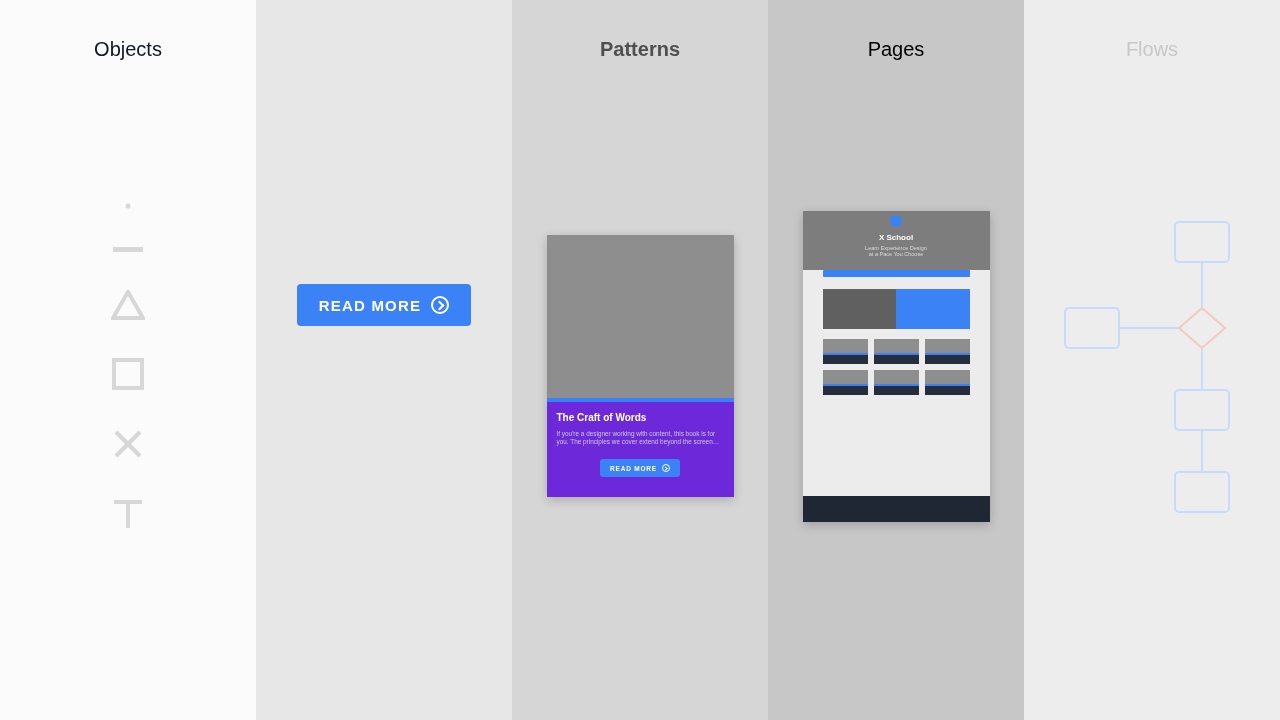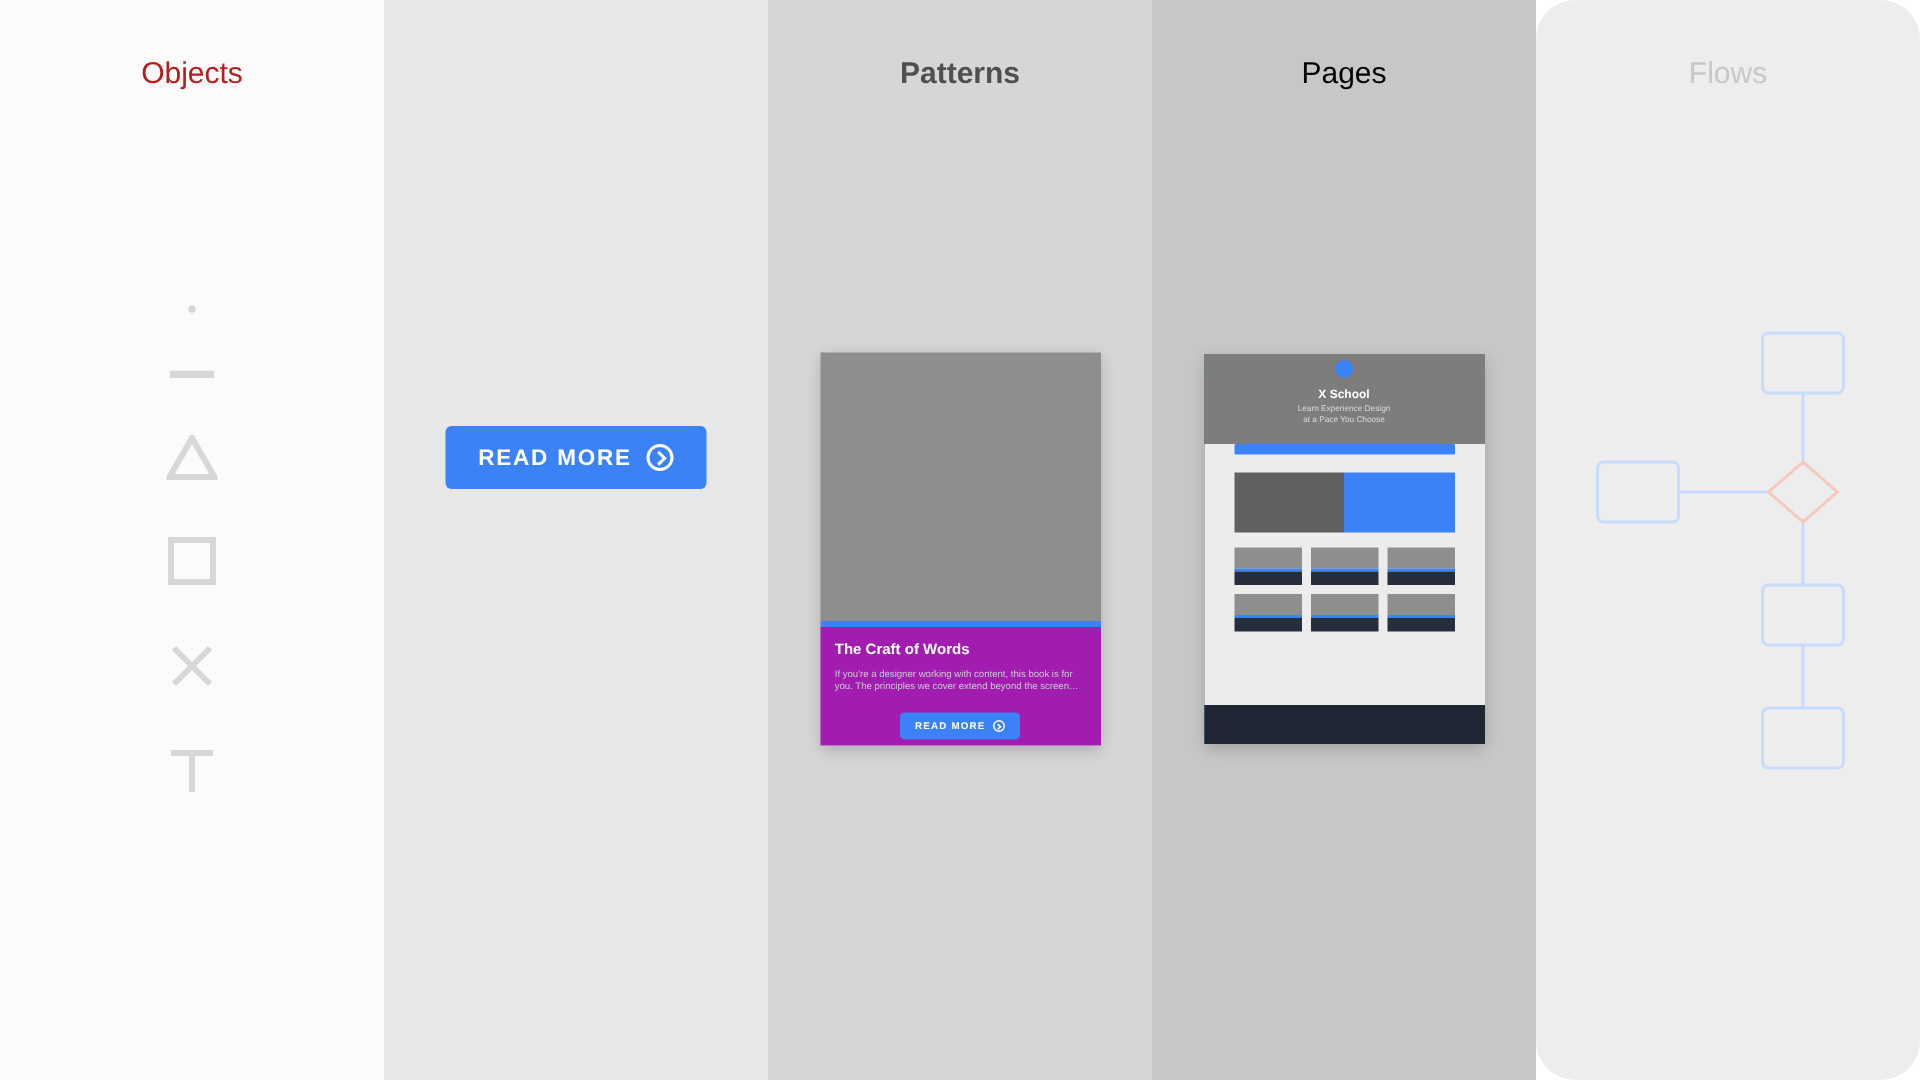--- a/index.html
+++ b/index.html
@@ -1,57 +1,57 @@
 <!DOCTYPE html>
 <html><head>
 <meta charset="utf-8">
 <style>
   *{box-sizing:border-box;margin:0;padding:0;}
   html,body{width:1280px;height:720px;overflow:hidden;font-family:"Helvetica Neue",Helvetica,Arial,sans-serif;-webkit-font-smoothing:antialiased;}
   .stage{display:flex;width:1280px;height:720px;}
   .col{flex:1 1 0;height:100%;}
   .col h2{font-weight:400;text-align:center;margin-top:38px;font-size:20px;}
   
-  .col.objects{background:#fbfbfc;} .col.objects h2{color:#b91c1c;}
+  .col.objects{background:#fbfbfc;} .col.objects h2{color:#0f172a;}
   .col.components{background:#e7e7e7;} .col.components h2{color:#4f4f4f;}
   .col.patterns{background:#d6d6d6;} .col.patterns h2{color:#4f4f4f;font-weight:bold;}
   .col.pages{background:#c7c7c7;} .col.pages h2{color:#000000;}
-  .col.flows{background:#ededed;border-radius:26px;} .col.flows h2{color:#c8c8c8;}
+  .col.flows{background:#ededed;} .col.flows h2{color:#c8c8c8;}
   .col .body{height:calc(100% - 70px);display:flex;align-items:center;justify-content:center;}
 
   
   .glyphs{display:flex;flex-direction:column;align-items:center;gap:38px;margin-top:-40px;}
   .glyphs svg{display:block;}
 
   
   .btn{background:#3b82f6;color:#fff;border:none;border-radius:4px;
        display:inline-flex;align-items:center;gap:10px;
        font-weight:700;letter-spacing:1.2px;font-size:15px;
        padding:12px 22px;cursor:default;margin-top:-40px;}
   .btn .circ{width:18px;height:18px;border:2px solid #fff;border-radius:50%;
              display:inline-flex;align-items:center;justify-content:center;}
   .btn .circ:after{content:"";width:5px;height:5px;border-top:2px solid #fff;border-right:2px solid #fff;
                    transform:rotate(45deg);margin-left:-2px;}
 
   
   .card{width:187px;height:262px;display:flex;flex-direction:column;box-shadow:0 3px 10px rgba(0,0,0,.2);margin-top:-40px;}
   .card .img{background:#8e8e8e;flex:1;}
   .card .bar{height:4px;background:#3b82f6;}
-  .card .txt{background:#a21caf;color:#fff;padding:10px 10px 4px;}
+  .card .txt{background:#6d28d9;color:#fff;padding:10px 10px 20px;}
   .card .txt h3{font-size:10px;font-weight:700;margin-bottom:7px;}
   .card .txt p{font-size:6.4px;line-height:1.35;color:#c9cbd0;}
   .card .txt .btn2{margin:12px auto 0;background:#3b82f6;color:#fff;font-size:6.5px;
                    letter-spacing:.8px;font-weight:700;display:inline-flex;align-items:center;gap:5px;
                    padding:5px 10px;border-radius:3px;}
   .card .txt .btn2 .c{width:8px;height:8px;border:1px solid #fff;border-radius:50%;display:inline-flex;align-items:center;justify-content:center;}
   .card .txt .btn2 .c:after{content:"";width:2px;height:2px;border-top:1px solid #fff;border-right:1px solid #fff;transform:rotate(45deg);margin-left:-1px;}
   .card .txt .row{text-align:center;}
 
   
-  .page{width:187px;height:260px;background:#0c4a6e;box-shadow:0 3px 10px rgba(0,0,0,.2);margin-top:-40px;display:flex;flex-direction:column;}
+  .page{width:187px;height:311px;background:#0c4a6e;box-shadow:0 3px 10px rgba(0,0,0,.2);margin-top:-40px;display:flex;flex-direction:column;}
   .page .hero{background:#7d7d7d;text-align:center;padding:4px 0 12px;position:relative;}
   .page .dot{width:12px;height:12px;background:#3b82f6;border-radius:50%;margin:0 auto 6px;}
   .page .hero h4{color:#fff;font-size:8px;font-weight:700;margin-bottom:3px;}
   .page .hero p{color:#dcdcdc;font-size:5.5px;line-height:1.25;}
   .page .mid{background:#ececec;flex:1;padding:0 20px 10px;display:flex;flex-direction:column;}
   .page .topbar{height:7px;background:#3b82f6;border-radius:1px;}
   .page .feat{display:flex;margin-top:12px;height:40px;}
   .page .feat .l{flex:1;background:#606060;}
   .page .feat .r{flex:1;background:#3b82f6;}
   .page .grid{display:grid;grid-template-columns:repeat(3,1fr);gap:6px;margin-top:10px;}

